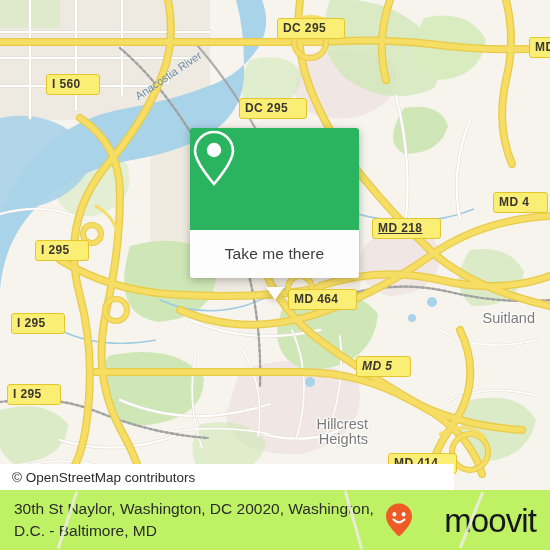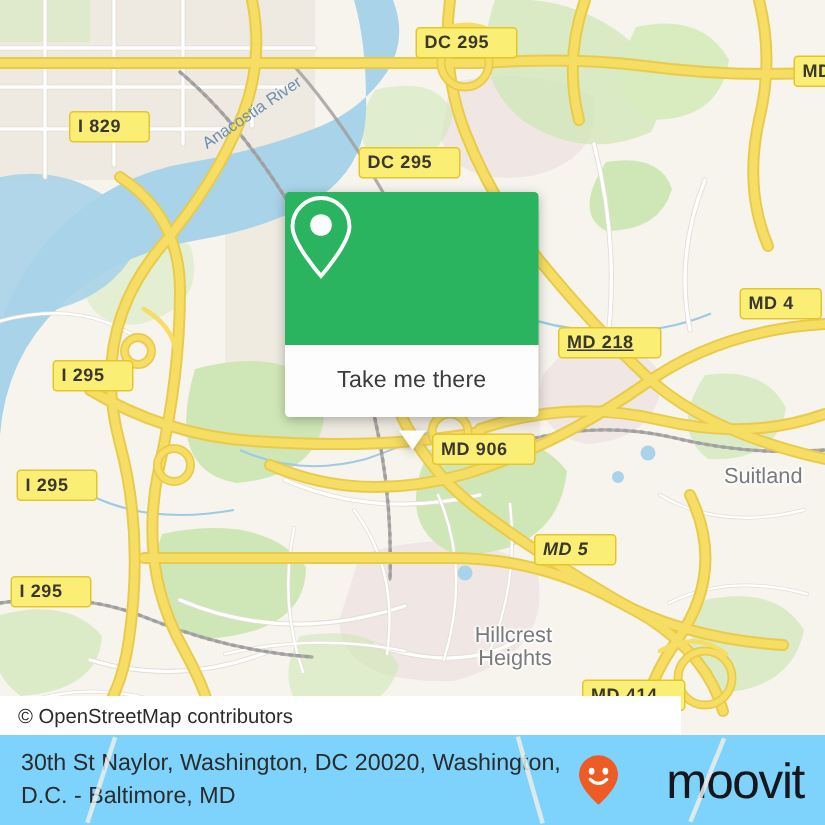--- a/index.html
+++ b/index.html
@@ -38,21 +38,21 @@
              width:0;height:0;border-left:9px solid transparent;
              border-right:9px solid transparent;border-top:13px solid #fdfdfd;}
 
   
   #attrib{position:absolute;left:0;top:464px;width:454px;height:26px;
           background:#ffffff;display:flex;align-items:center;}
   #attrib span{font-size:13.5px;color:#2b2b2b;padding-left:12px;}
 
   
   #footer{position:absolute;left:0;top:490px;width:550px;height:60px;
-          background:#7dd3fc;display:flex;align-items:center;
+          background:#bef264;display:flex;align-items:center;
           justify-content:space-between;padding:0 14px 0 14px;box-sizing:border-box;}
   #footer-text{font-size:15.5px;line-height:22px;color:#2b2b2b;max-width:392px;}
   #logo{display:flex;align-items:center;gap:2px;flex:none;}
   #logo-word{font-size:33px;line-height:33px;color:#17161a;letter-spacing:-0.9px;
              font-weight:400;margin-left:28px;}
   
   .wm{position:absolute;background:#efece6;opacity:.85;}
 </style>
 </head>
 <body>
@@ -227,26 +227,26 @@
     </svg>
 
     <div class="water-label" style="left:133px;top:92px;transform:rotate(-34deg);">Anacostia River</div>
 
     <div class="place" style="left:455px;top:311px;width:80px;">Suitland</div>
     <div class="place" style="left:258px;top:417px;width:110px;">Hillcrest
 Heights</div>
 
     <div class="shield" style="left:277px;top:18px;">DC 295</div>
     <div class="shield" style="left:529px;top:37px;">MD</div>
-    <div class="shield" style="left:46px;top:74px;">I 829</div>
+    <div class="shield" style="left:46px;top:74px;">I 560</div>
     <div class="shield" style="left:239px;top:98px;">DC 295</div>
     <div class="shield" style="left:493px;top:192px;">MD 4</div>
     <div class="shield" style="left:372px;top:218px;text-decoration:underline;">MD 218</div>
     <div class="shield" style="left:35px;top:240px;">I 295</div>
-    <div class="shield" style="left:288px;top:289px;">MD 906</div>
+    <div class="shield" style="left:288px;top:289px;">MD 464</div>
     <div class="shield" style="left:11px;top:313px;">I 295</div>
     <div class="shield" style="left:356px;top:356px;font-style:italic;">MD 5</div>
     <div class="shield" style="left:7px;top:384px;">I 295</div>
     <div class="shield" style="left:388px;top:453px;">MD 414</div>
 
     <div id="card">
       <div id="card-top">
         <svg width="48" height="60" viewBox="0 0 48 60">
           <path d="M24 4 C13.5 4 5 12.5 5 23 C5 34.5 24 56 24 56 C24 56 43 34.5 43 23 C43 12.5 34.5 4 24 4 Z" fill="none" stroke="#ffffff" stroke-width="2.6"></path>
           <circle cx="24" cy="22" r="7.2" fill="#ffffff"></circle>

